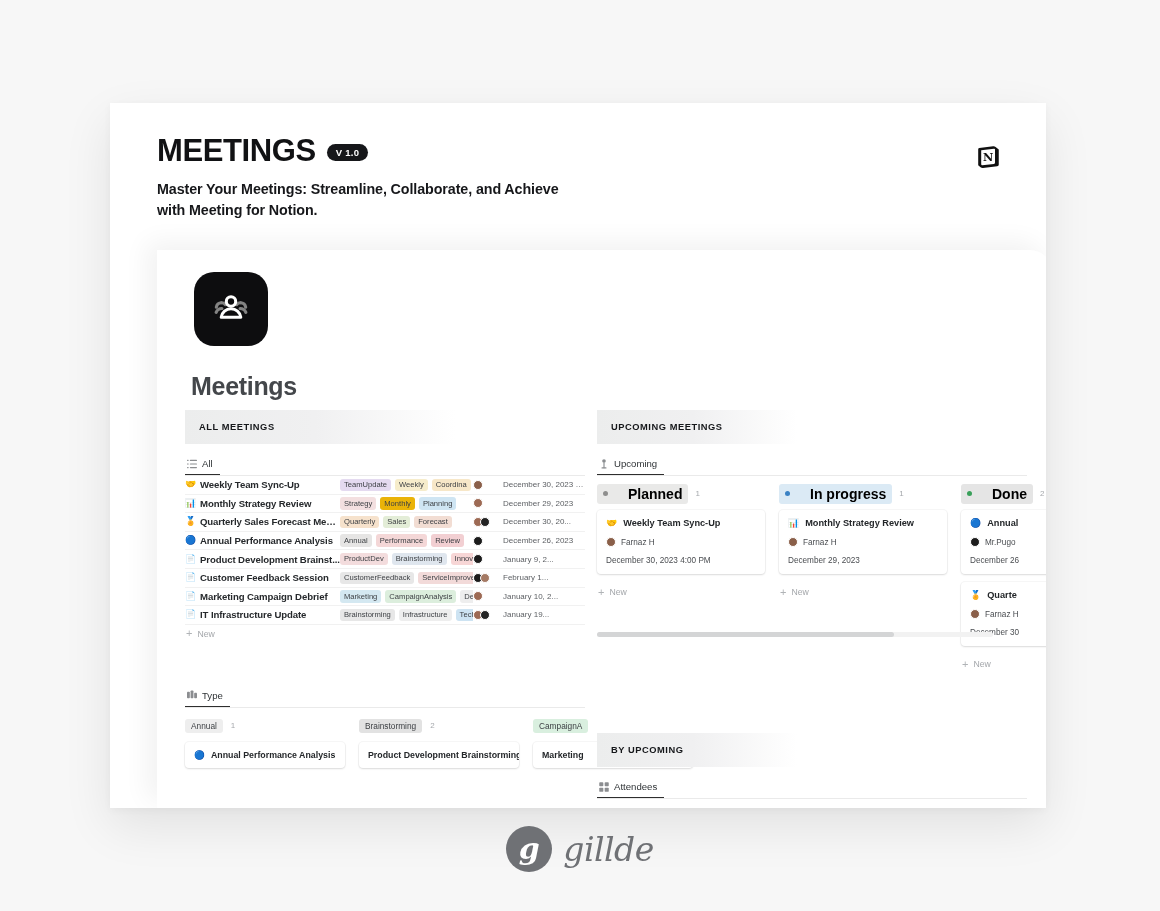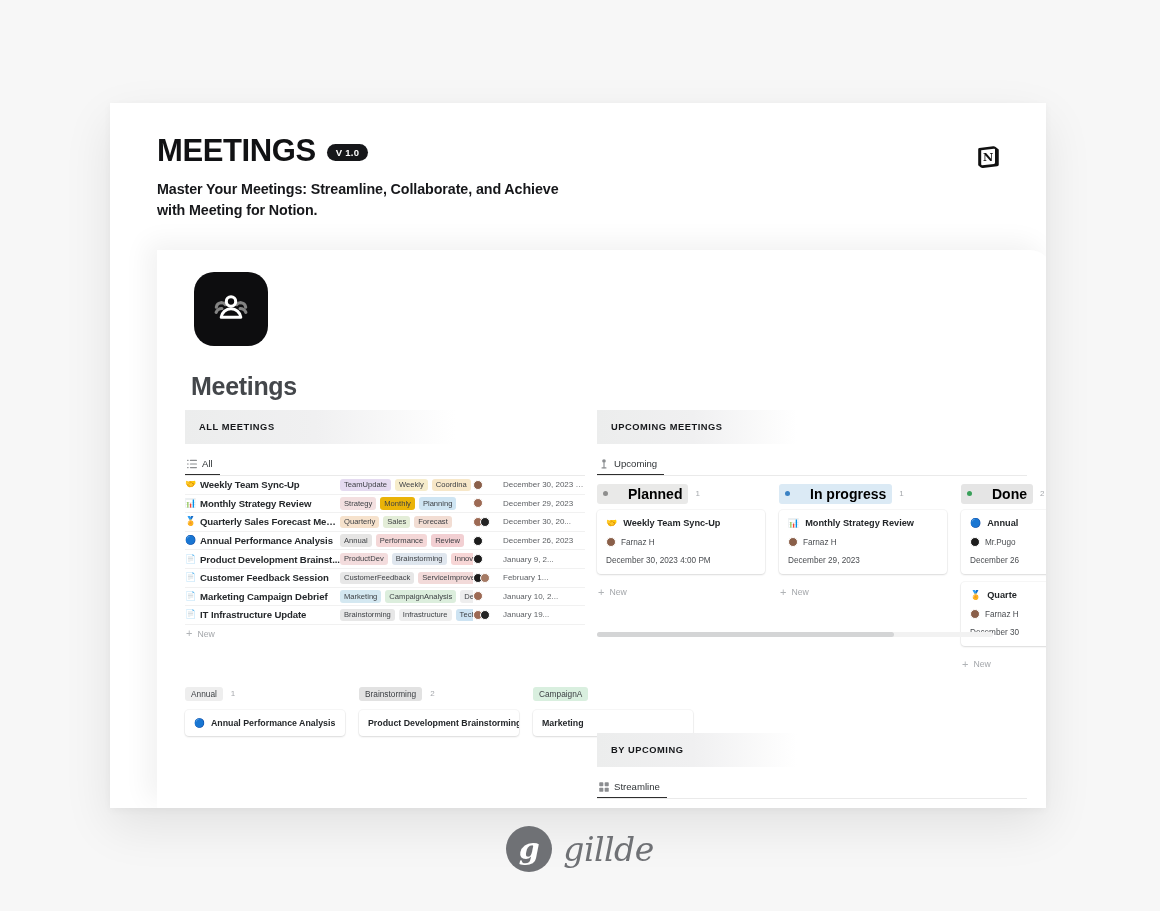--- a/index.html
+++ b/index.html
@@ -374,20 +374,34 @@
             </div>
           </div>
 
         <div class="new-row">
           <span class="plus">+</span>
           <span>New</span>
         </div>
 
         <div style="height:33px"></div>
 
+        <div class="view-tabs">
+          <div class="view-tab">
+            <span class="ic">
+              <svg viewBox="0 0 12 12" width="10" height="10">
+                  <g fill="#6b6e72">
+                    <rect x="0" y="2" width="3.4" height="8" rx="1"></rect>
+                    <rect x="4.3" y="0.6" width="3.4" height="9.4" rx="1"></rect>
+                    <rect x="8.6" y="3.4" width="3.4" height="6.6" rx="1"></rect>
+                  </g>
+                </svg>
+            </span>
+            <span>Type</span>
+          </div>
+        </div>
 
         <div class="type-board" id="type-board">
             <div class="type-col">
               <div class="type-head">
                 <span class="type-pill" style="background: rgb(238, 238, 238);">Annual</span>
                 <span class="col-count">1</span>
               </div>
               <div class="type-card">
                 <span>🔵</span>
                 <span>Annual Performance Analysis</span>
@@ -535,21 +549,21 @@
             <span class="ic">
               <svg viewBox="0 0 12 12" width="10" height="10">
                   <g fill="#6b6e72">
                     <rect x="0.3" y="0.3" width="4.9" height="4.9" rx="1"></rect>
                     <rect x="6.8" y="0.3" width="4.9" height="4.9" rx="1"></rect>
                     <rect x="0.3" y="6.8" width="4.9" height="4.9" rx="1"></rect>
                     <rect x="6.8" y="6.8" width="4.9" height="4.9" rx="1"></rect>
                   </g>
                 </svg>
             </span>
-            <span>Streamline</span>
+            <span>Attendees</span>
           </div>
         </div>
 
       </div>
 
     </div>
   </div>
 </div>
 
 <div class="footer">

